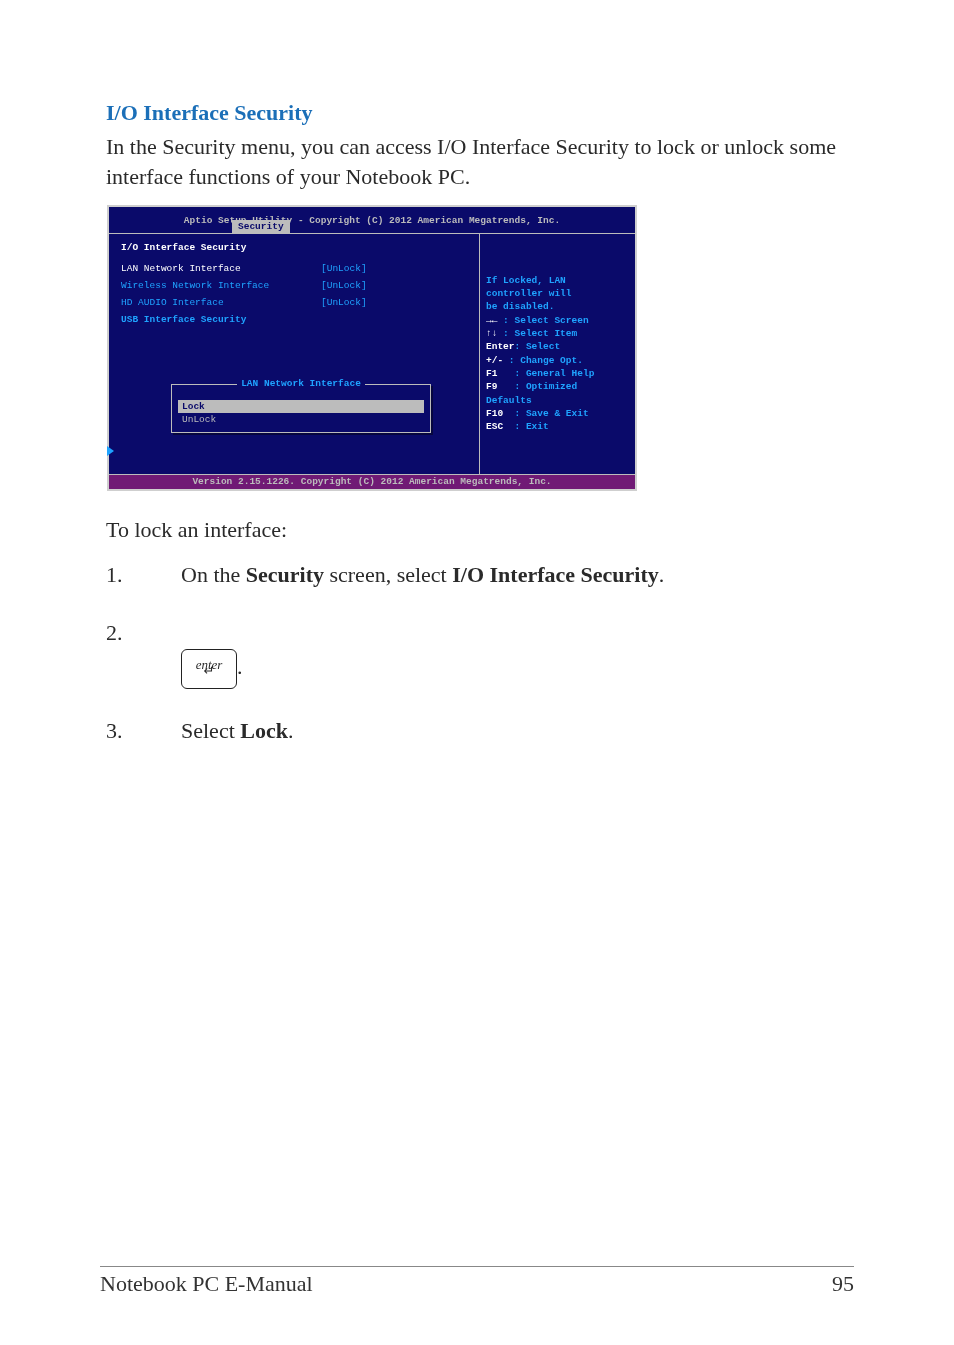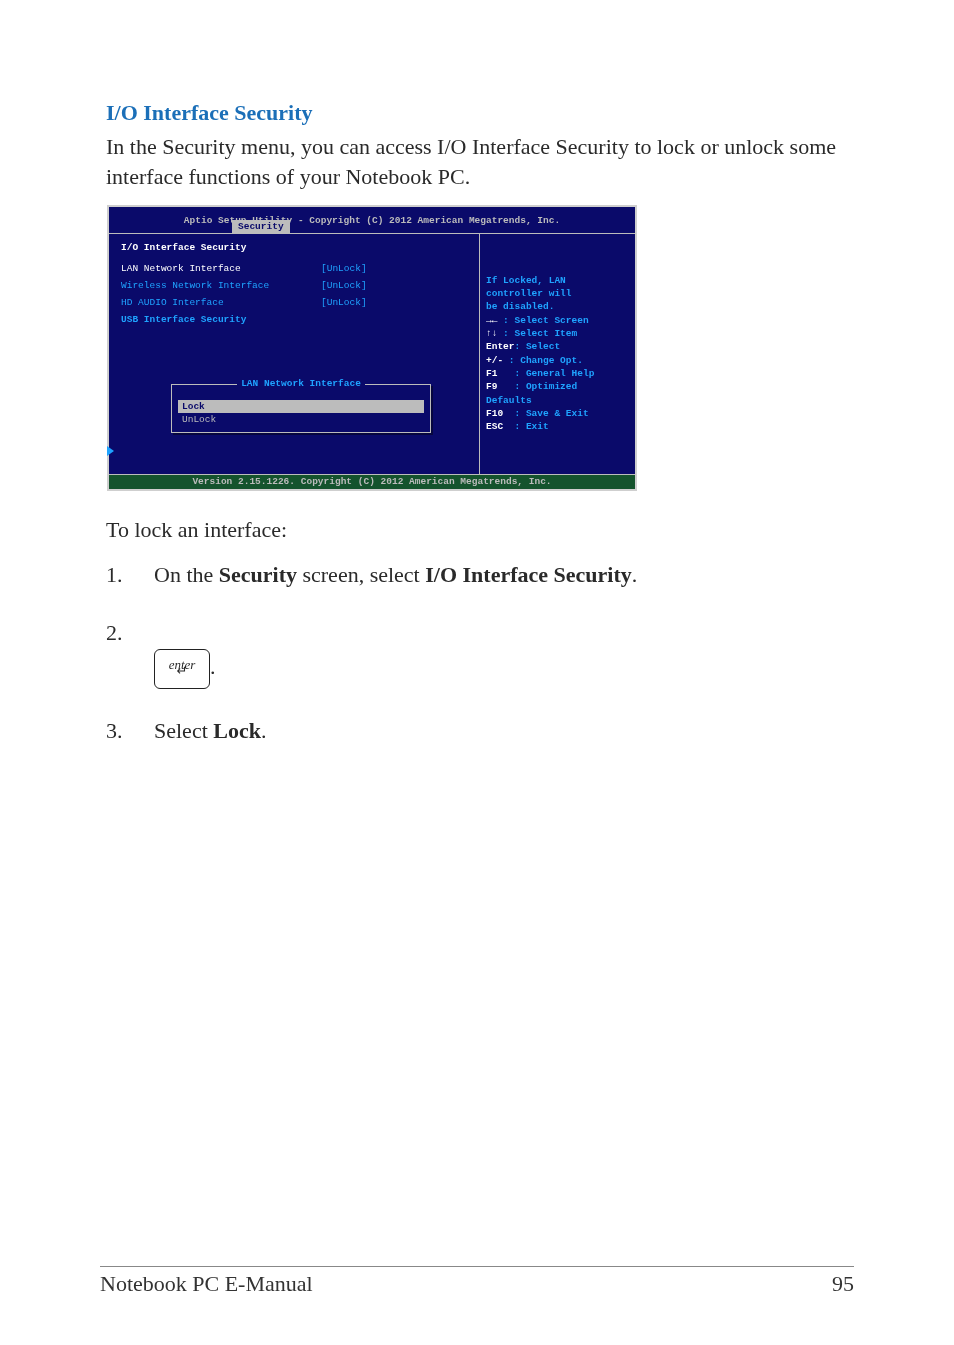--- a/index.html
+++ b/index.html
@@ -51,25 +51,25 @@
     position:absolute; left:62px; top:150px; width:260px;
     border:1px solid #bcbcbc; background:#0a0a6a; padding:4px 6px 6px 6px;
     box-shadow: 2px 2px 0 rgba(0,0,0,.4);
   }
   .popup-title { color:#1fa3ff; font-weight:bold; text-align:center; background:#0a0a6a; position:relative; top:-11px; width:fit-content; margin:0 auto; padding:0 4px;}
   .popup-opt { padding:1px 4px; color:#bcbcbc; }
   .popup-opt.sel { background:#bcbcbc; color:#0a0a6a; font-weight:bold;}
   .help-top { color:#1fa3ff; font-weight:bold; line-height:1.35;}
   .help-keys { color:#1fa3ff; font-weight:bold; line-height:1.4;}
   .help-keys .hk { color:#fff; }
-  .bios-footerbar { background:#14532d; color:#bcbcbc; text-align:center; padding:1px 4px; font-weight:bold; height:14px; line-height:12px;}
+  .bios-footerbar { background:#701a75; color:#bcbcbc; text-align:center; padding:1px 4px; font-weight:bold; height:14px; line-height:12px;}
   .step-list { margin-top: 10px; }
   .step { display:flex; font-size:22px; line-height:1.45; margin-bottom: 26px; }
   .step-num { width: 48px; flex-shrink:0; }
-  .step-body { flex:1; }
+  .step-body { flex:1;margin-left:27px; }
   .keycap {
     display:inline-block; min-width:56px; height:40px; border:1.5px solid #222; border-radius:6px;
     text-align:center; vertical-align:middle; padding-top:6px; font-style:italic; font-size:13px;
     position:relative;
   }
   .keycap .ret { position:absolute; bottom:7px; left:0; right:0; font-style:normal; font-size:13px;}
   .footer {
     position:absolute; bottom:48px; left:100px; right:100px;
     display:flex; justify-content:space-between; font-size:22px; color:#333;
     border-top:0;

